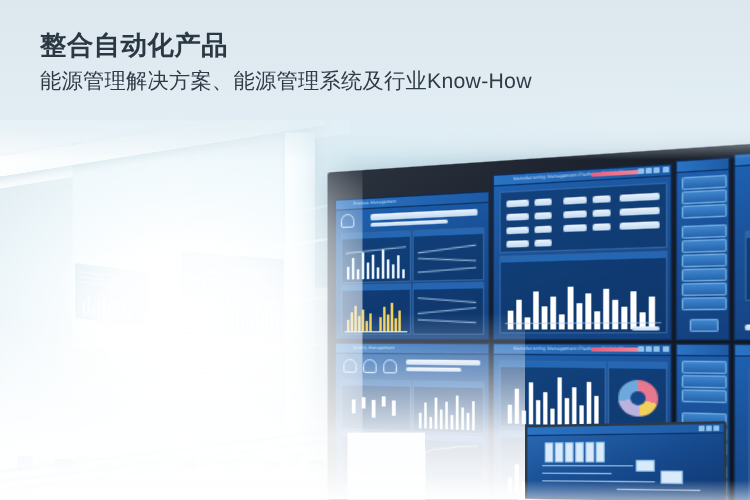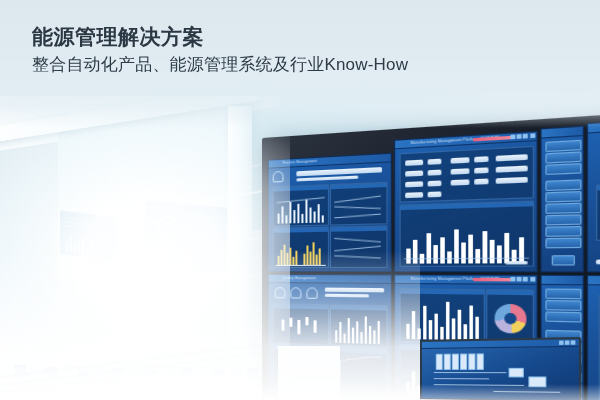--- a/index.html
+++ b/index.html
@@ -591,17 +591,17 @@
     </div>
     <div class="laptop-base"></div>
   </div>
 
   <div class="bg-glare"></div>
   <div class="bg-floorglow"></div>
   <div class="bottom-fade"></div>
 
   <div class="header-band"></div>
   <div class="header-text">
-    <h1 class="headline">能源管理解决方案</h1>
-    <p class="subline">整合自动化产品、能源管理系统及行业Know-How</p>
+    <h1 class="headline">整合自动化产品</h1>
+    <p class="subline">能源管理解决方案、能源管理系统及行业Know-How</p>
   </div>
 
 </div>
 
 </body></html>

